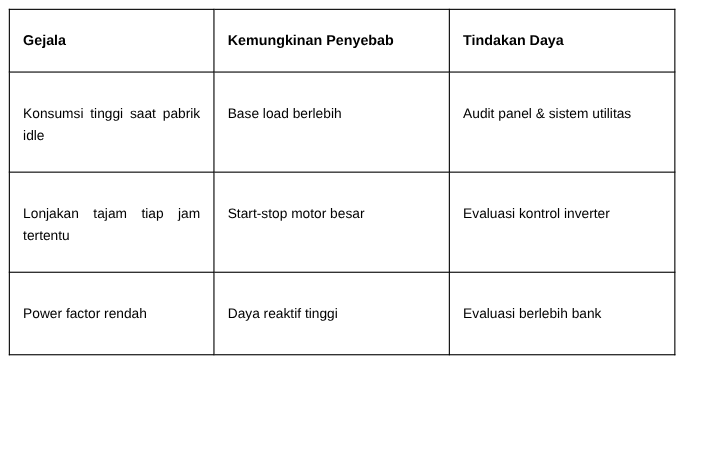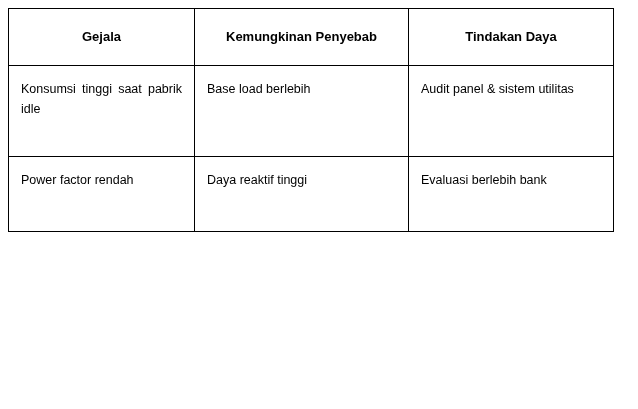--- a/index.html
+++ b/index.html
@@ -33,39 +33,40 @@
     border: 1px solid #000000;
     vertical-align: top;
     padding: 14px 12px 14px 12px;
     font-size: 12.5px;
     line-height: 1.55;
     text-align: justify;
     text-justify: inter-word;
     hyphens: none;
   }
   table.diag-table thead th {
-    text-align: center;
+    text-align: left;
     font-weight: bold;
     font-size: 13px;
     padding-top: 18px;
     padding-bottom: 18px;
     vertical-align: middle;
     margin-left: 44px;
   }
   
   col.c1 { width: 186px; }
   col.c2 { width: 214px; }
   col.c3 { width: 205px; }
 
   
   tbody tr td { height: 62px; }
   tbody tr:last-child td { height: 46px; }
 
   .cell-text {
     display: block;
+    margin-top: 14px;
   }
   
   td.justify .cell-text {
     text-align: justify;
     text-align-last: left;
   }
 </style>
 </head>
 <body>
 
@@ -90,20 +91,31 @@
           <span class="cell-text">Konsumsi tinggi saat pabrik idle</span>
         </td>
         <td>
           <span class="cell-text">Base load berlebih</span>
         </td>
         <td>
           <span class="cell-text">Audit panel &amp; sistem utilitas</span>
         </td>
       </tr>
       <tr>
+        <td class="justify">
+          <span class="cell-text">Lonjakan tajam tiap jam tertentu</span>
+        </td>
+        <td>
+          <span class="cell-text">Start-stop motor besar</span>
+        </td>
+        <td>
+          <span class="cell-text">Evaluasi kontrol inverter</span>
+        </td>
+      </tr>
+      <tr>
         <td>
           <span class="cell-text">Power factor rendah</span>
         </td>
         <td>
           <span class="cell-text">Daya reaktif tinggi</span>
         </td>
         <td>
           <span class="cell-text">Evaluasi berlebih bank</span>
         </td>
       </tr>

